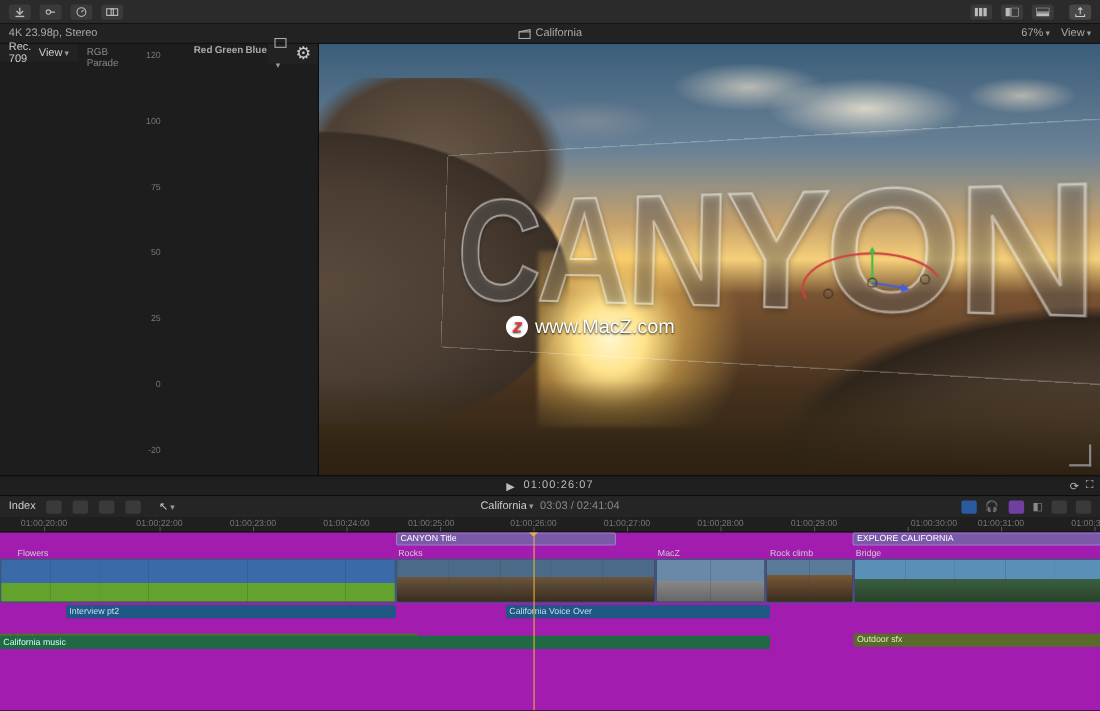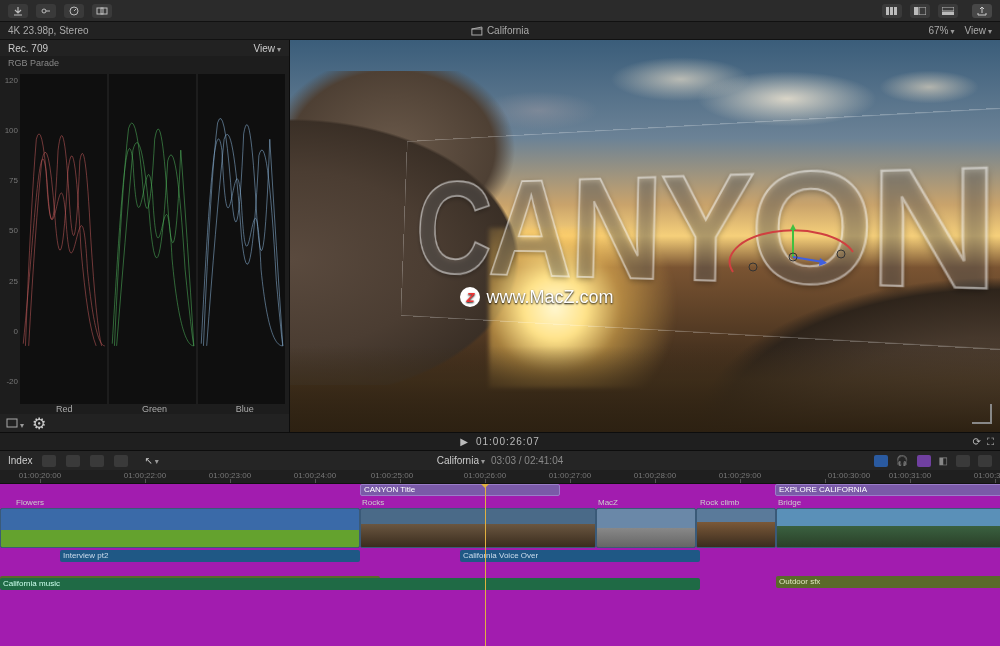--- a/index.html
+++ b/index.html
@@ -15,30 +15,30 @@
 
 
 .header-row { height: 18px; background: #222; display: flex; align-items: center; font-size: 10px; color: #aaa; border-bottom: 1px solid #111; }
 .proj-info { padding-left: 8px; }
 .viewer-title { position: absolute; left: 50%; transform: translateX(-50%); display: flex; gap: 4px; align-items: center; }
 .viewer-controls { margin-left: auto; display: flex; gap: 10px; padding-right: 8px; }
 .viewer-controls span { cursor: pointer; }
 
 
 .main { display: flex; height: 392px; background: #181818; }
-.scopes { width: 290px; background: #1d1d1d; display: flex; flex-direction: column; border-right: 1px solid #0d0d0d; }
+.scopes { width: 290px; background: #1d1d1d; display: flex; flex-direction: row; border-right: 1px solid #0d0d0d; }
 .scopes-head { height: 16px; display: flex; align-items: center; justify-content: space-between; padding: 0 8px; font-size: 10px; background: #222; }
 .scopes-sub { font-size: 9px; color: #888; padding: 2px 8px; }
 .parade { flex: 1; position: relative; display: flex; padding: 4px 4px 0 20px; gap: 2px; }
 .parade .axis { position: absolute; left: 2px; top: 0; bottom: 12px; width: 18px; display: flex; flex-direction: column; justify-content: space-between; font-size: 8px; color: #777; text-align: right; padding: 6px 2px; }
 .channel { flex: 1; background: #0f0f0f; position: relative; overflow: hidden; }
 .channel svg { position:absolute; inset:0; }
 .channel-label { font-size: 9px; color: #aaa; text-align: center; }
 .labels-row { display: flex; padding-left: 20px; gap: 2px; }
-.labels-row div { flex:1; }
+.labels-row div { flex:1;font-weight:bold; }
 .scopes-foot { height: 18px; background: #222; display: flex; align-items: center; padding: 0 6px; gap: 8px; }
 
 
 .viewer { flex: 1; position: relative; background: #000; overflow: hidden; }
 .sky { position:absolute; inset:0; background: linear-gradient(to bottom, #3a5d7a 0%, #6b8296 25%, #c9a36b 42%, #f6d07a 50%, #7a5432 58%, #4a3420 78%, #2b1f12 100%); }
 .sunburst { position:absolute; left:28%; top:48%; width:220px; height:160px; background: radial-gradient(circle at 30% 50%, #fff7d0 0%, #ffe38a 18%, rgba(255,200,90,.5) 38%, rgba(255,180,60,0) 70%); filter: blur(2px); }
 .rocks-left { position:absolute; left:0; top:8%; width:48%; height:80%; background:
    radial-gradient(120% 80% at 0% 60%, #5a4a3e 0%, #4b3d32 35%, #3a2f26 55%, rgba(0,0,0,0) 56%),
    radial-gradient(60% 50% at 30% 25%, #6a594a 0%, #4e4034 50%, rgba(0,0,0,0) 60%); }
 .rocks-right { position:absolute; right:0; bottom:0; width:55%; height:55%; background:

